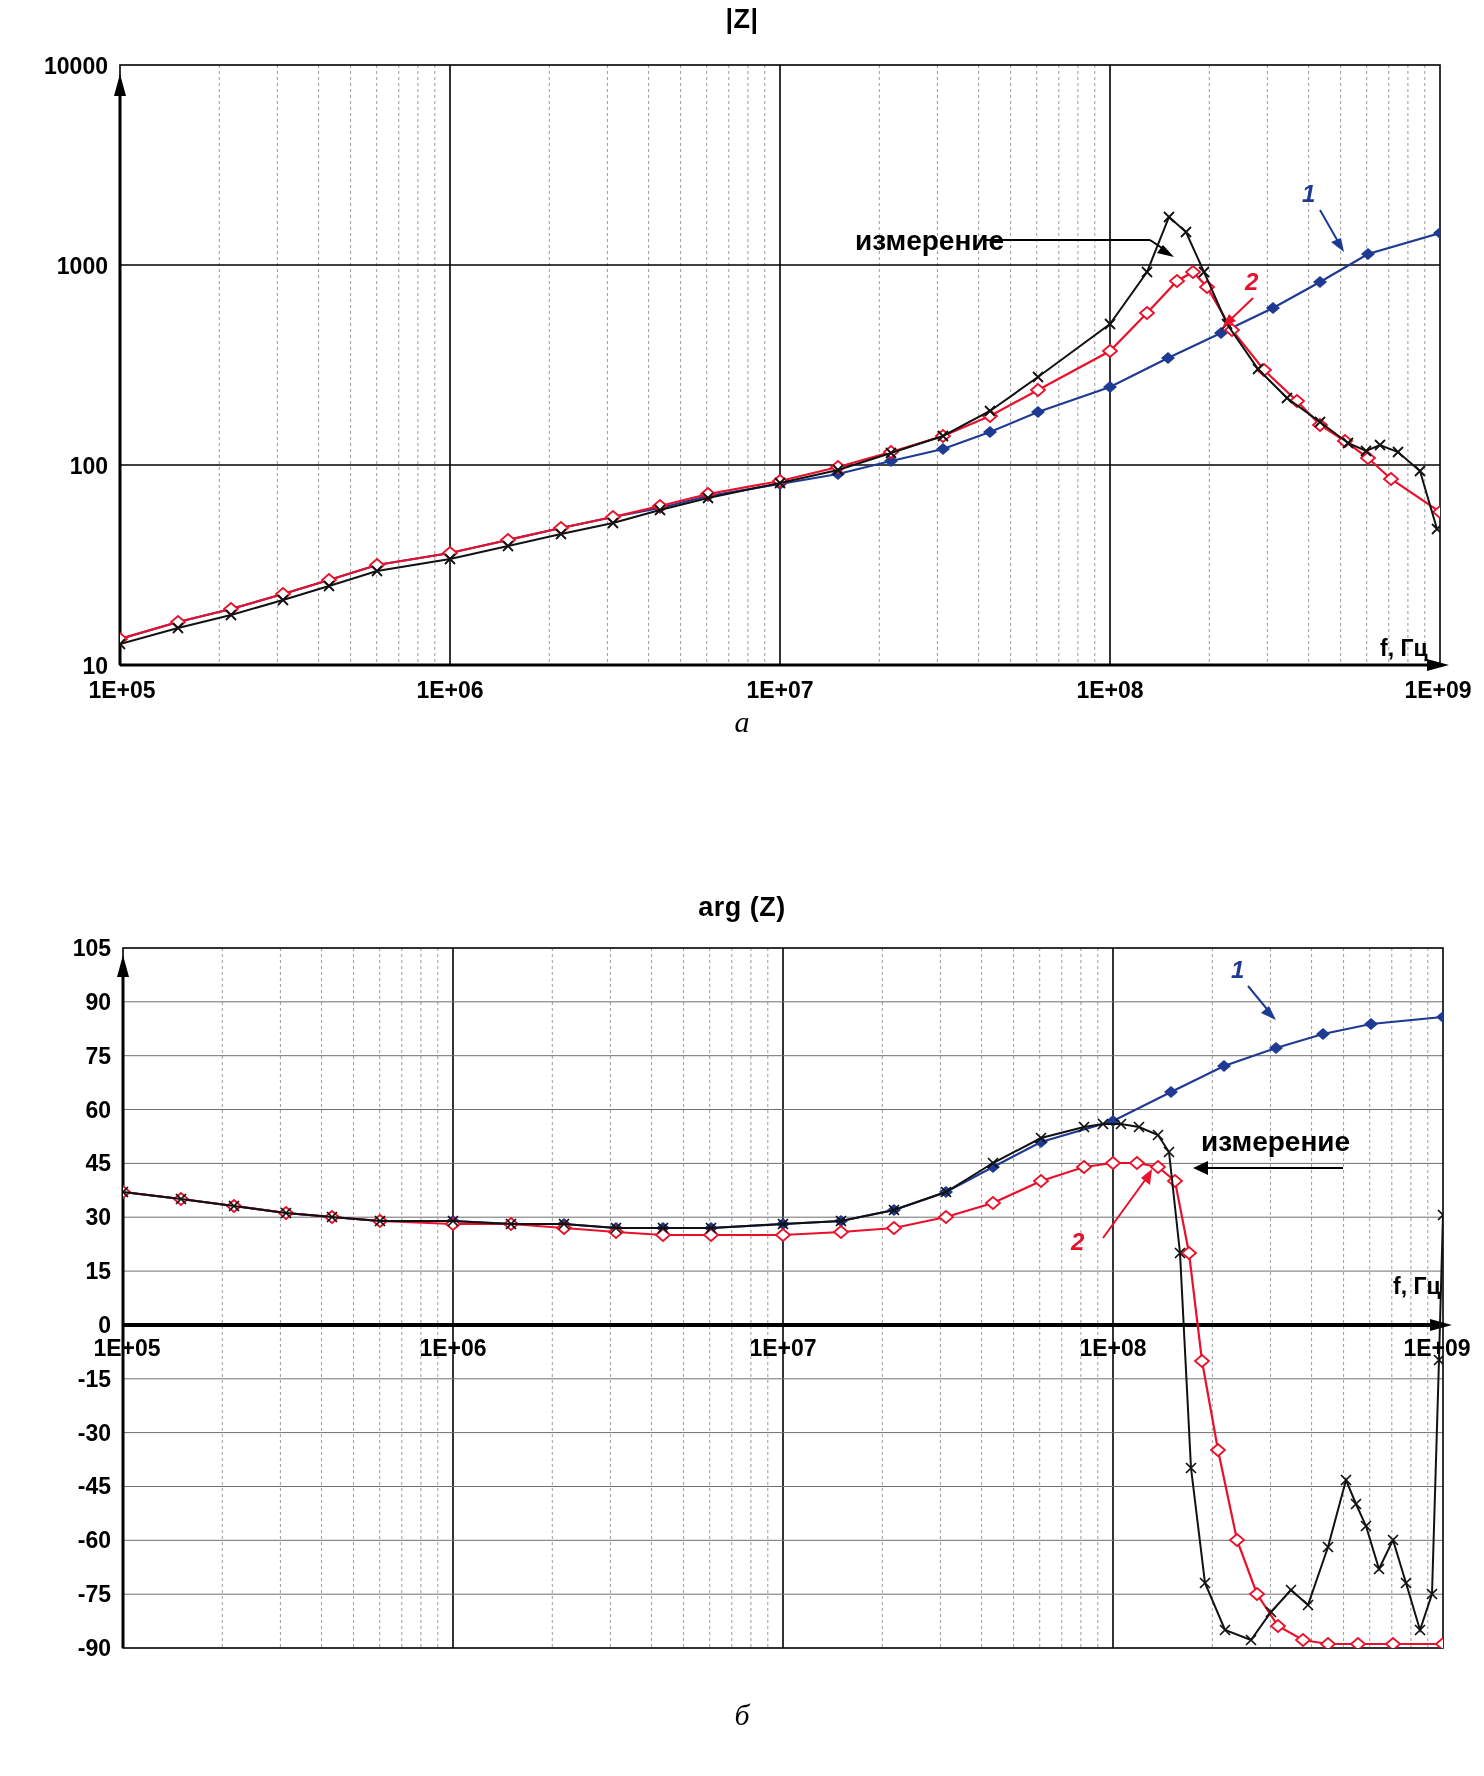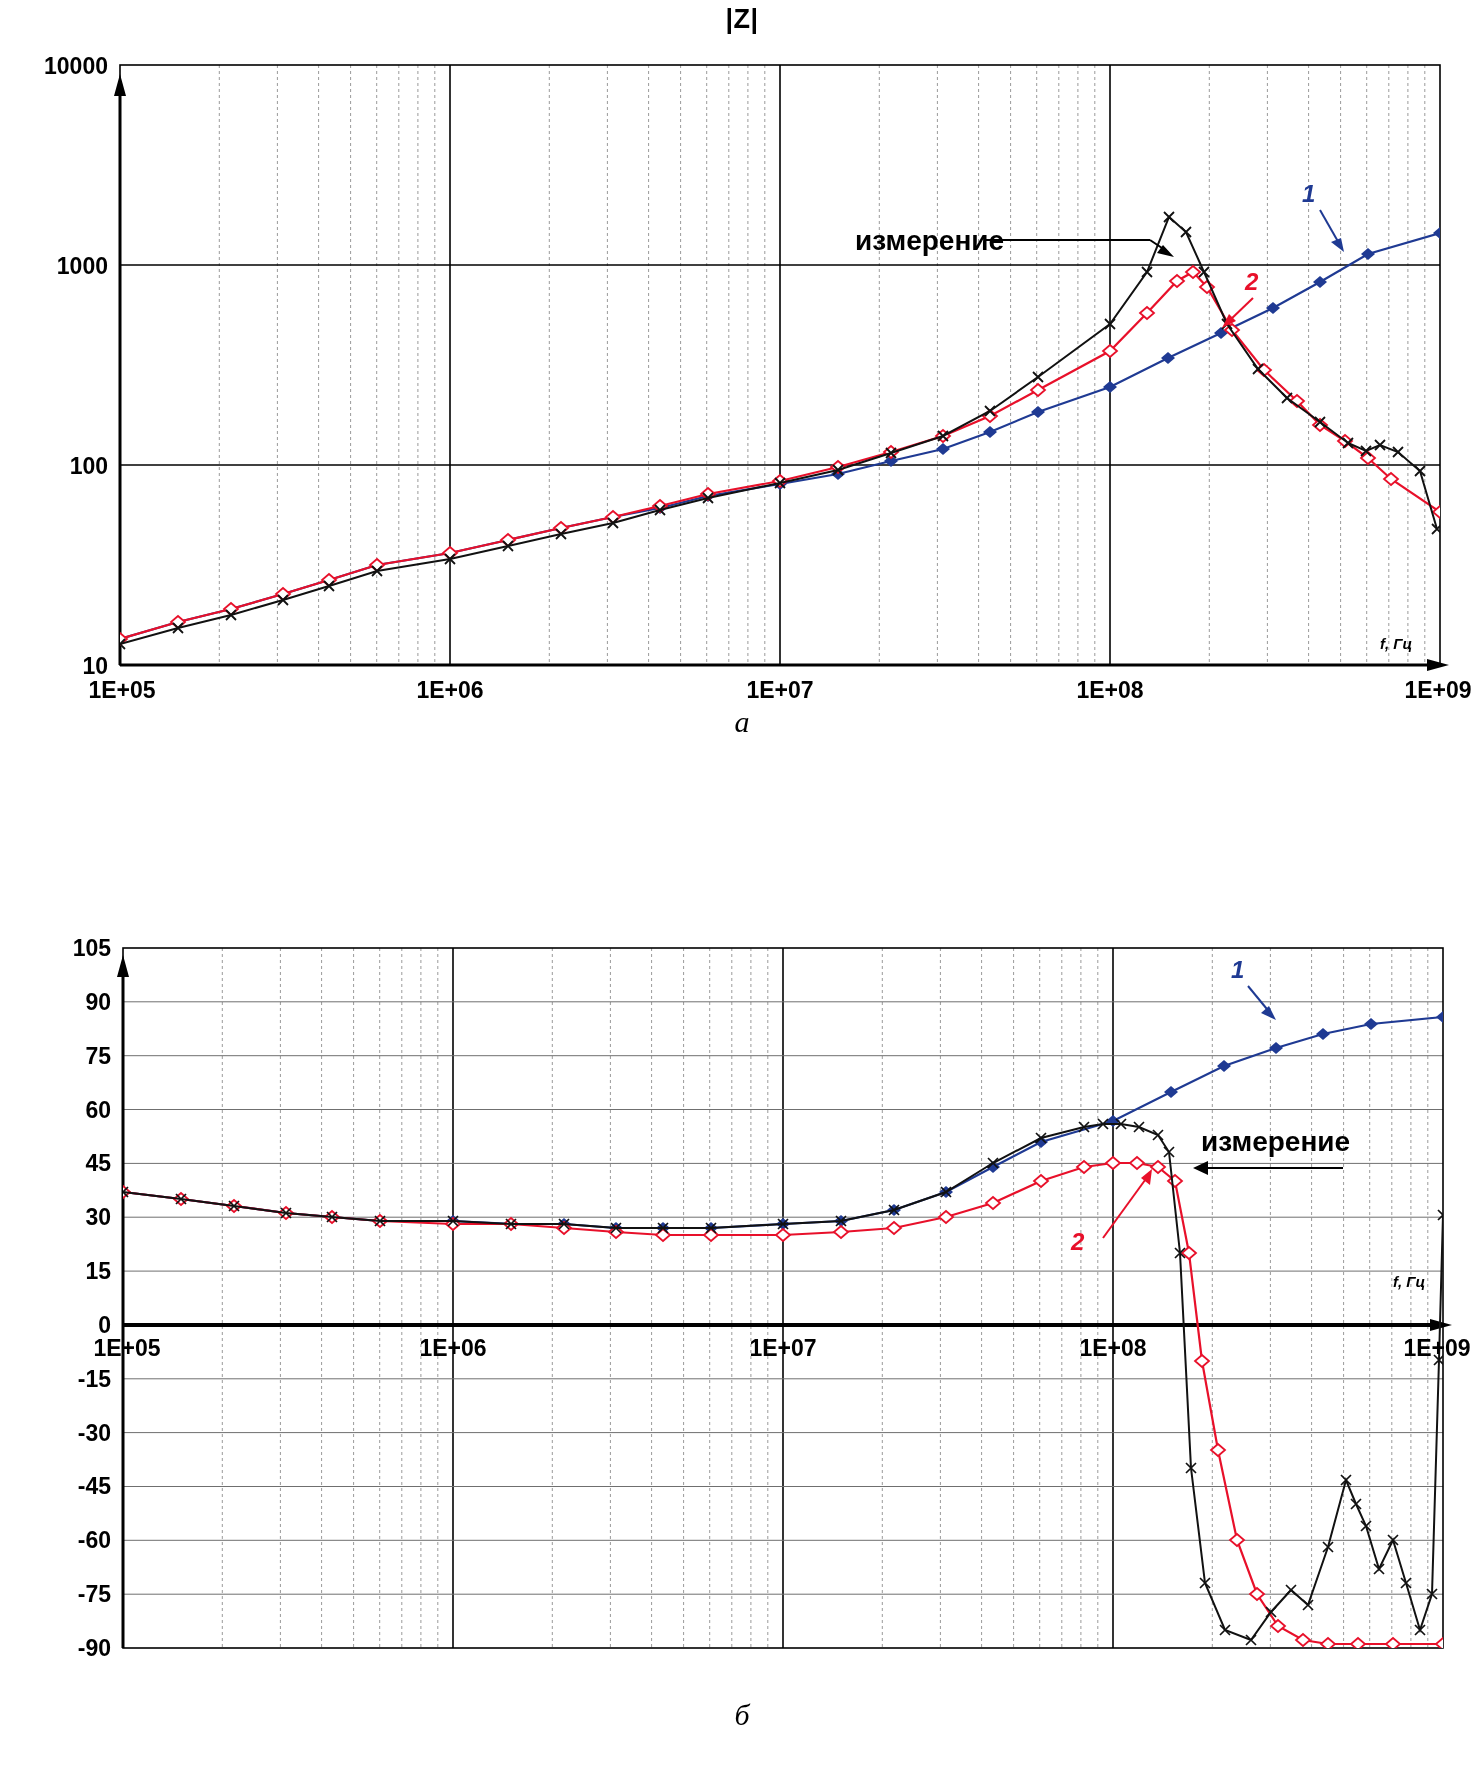--- a/index.html
+++ b/index.html
@@ -9,21 +9,21 @@
   .chart-block{position:relative;}
   .chart-title{text-align:center;font-weight:bold;font-size:27px;letter-spacing:.5px;}
   .panel-letter{text-align:center;font-style:italic;font-size:30px;font-family:"Liberation Serif",serif;}
 
   .plot-wrap{position:relative;text-align:center;}
   svg{display:block;}
 
   .ann{position:absolute;font-weight:bold;}
   .ann-num{font-style:italic;font-size:24px;}
   .ann-txt{font-size:28px;}
-  .axis-lab{font-weight:bold;font-size:15px;font-style:italic;}
+  .axis-lab{font-weight:bold;font-size:23px;}
 </style>
 </head>
 <body>
 
 <div class="page">
 
   <div class="chart-block" style="position:absolute;left:0;top:0;width:1484px;height:760px;">
     <div class="chart-title" style="position:absolute;left:0;top:4px;width:1484px;">|Z|</div>
 
     <div class="plot-wrap" style="position:absolute;left:0;top:40px;">
@@ -229,20 +229,21 @@
       <div class="ann ann-num" style="left:1302px;top:140px;color:#1f3a93;">1</div>
       <div class="ann ann-num" style="left:1245px;top:228px;color:#e8102a;">2</div>
       <div class="ann ann-txt" style="left:855px;top:185px;color:#000;">измерение</div>
       <div class="ann axis-lab" style="left:1380px;top:595px;">f, Гц</div>
     </div>
 
     <div class="panel-letter" style="position:absolute;left:0;top:705px;width:1484px;">а</div>
   </div>
 
   <div class="chart-block" style="position:absolute;left:0;top:888px;width:1484px;height:888px;">
+    <div class="chart-title" style="position:absolute;left:0;top:4px;width:1484px;">arg (Z)</div>
 
     <div class="plot-wrap" style="position:absolute;left:3px;top:40px;">
       <svg width="1484" height="760" viewBox="0 0 1484 760">
         <defs>
           <clipPath id="clipB">
               <rect x="120" y="20" width="1320" height="700"></rect>
             </clipPath>
         </defs>
         <rect x="120" y="20" width="1320" height="700" fill="#ffffff"></rect>
 

